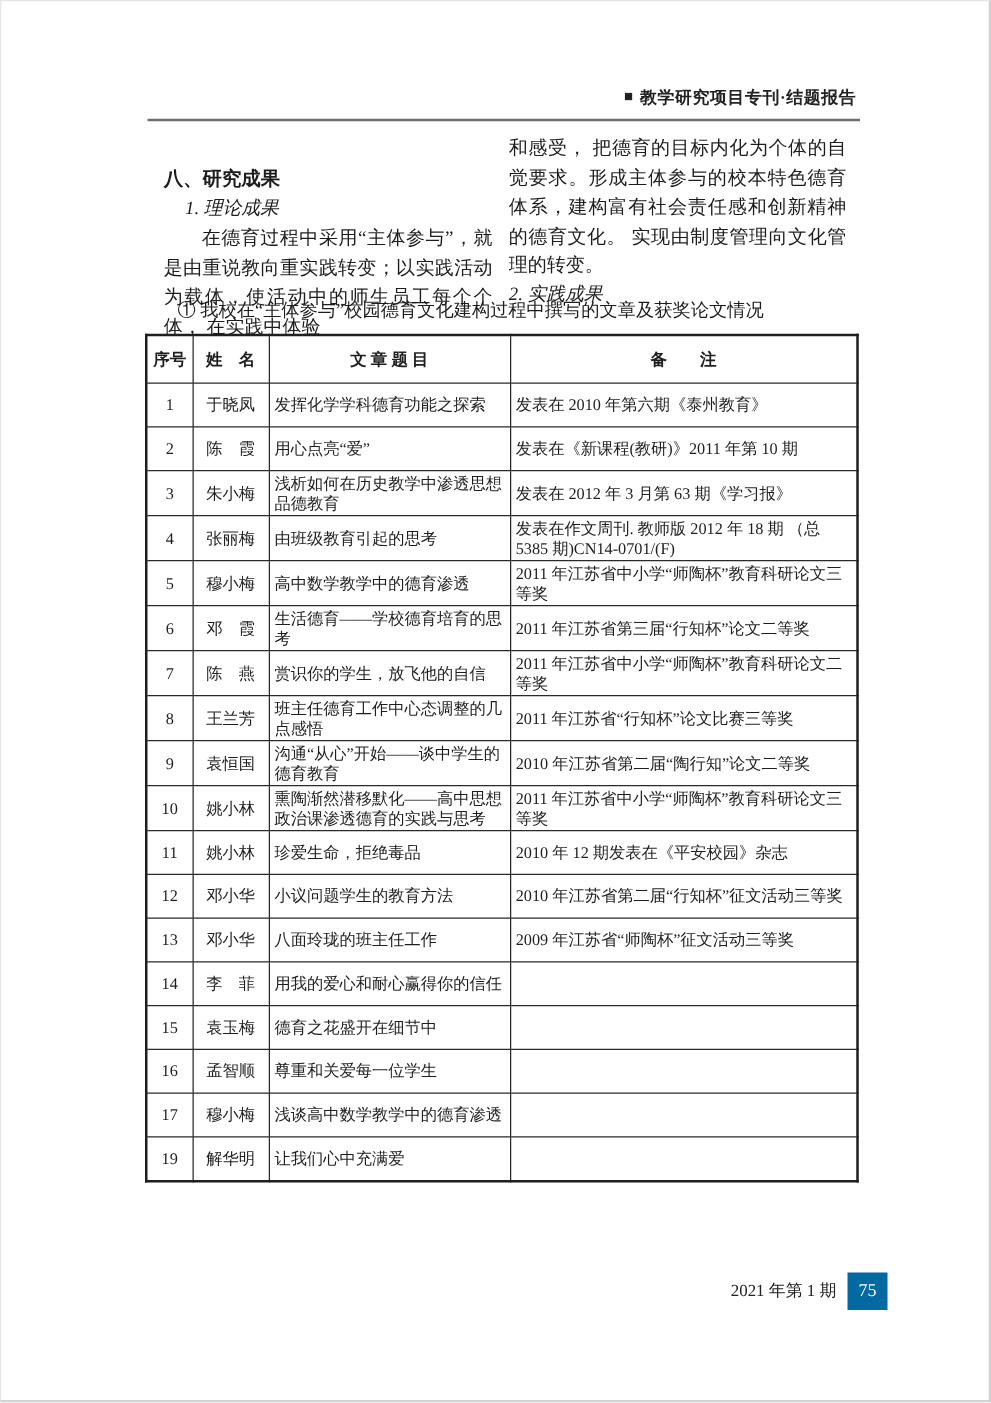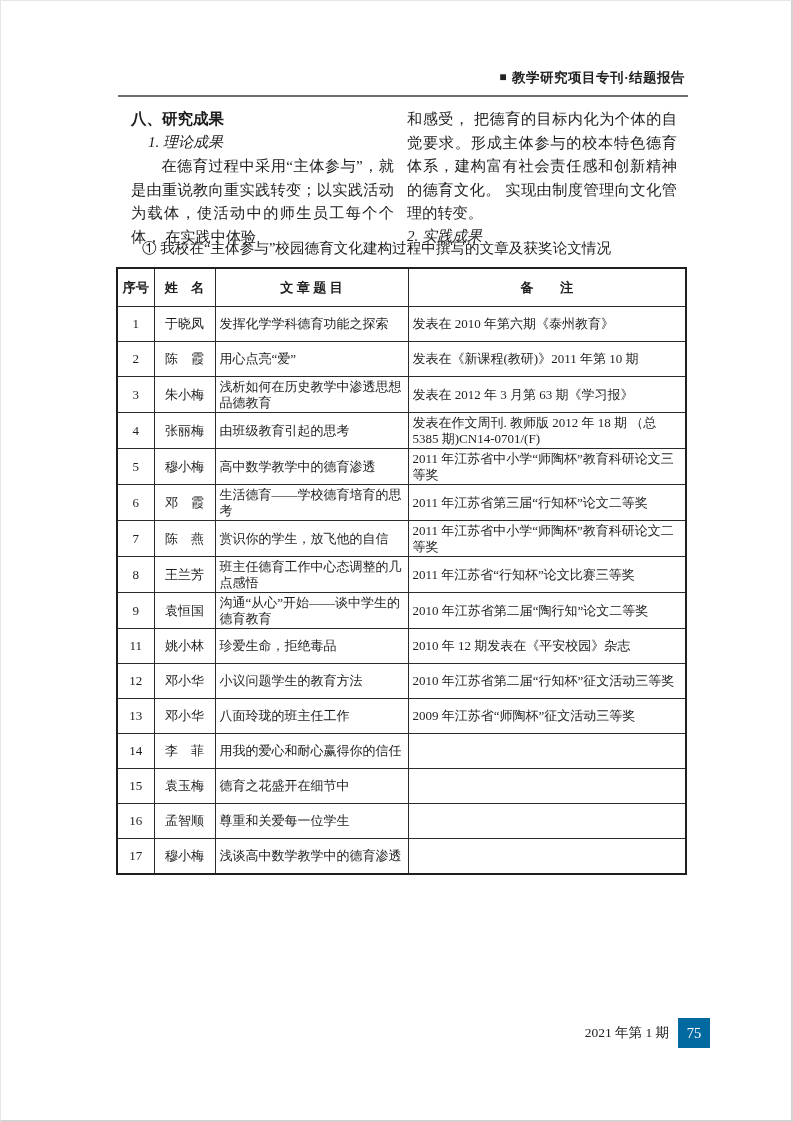--- a/index.html
+++ b/index.html
@@ -10,21 +10,21 @@
     border-right:2px solid #d2d2d2;border-bottom:2px solid #d2d2d2;
     overflow:hidden;
   }
   .journal-header{
     position:absolute;top:68px;right:106px;font-size:13.5px;font-weight:bold;
     letter-spacing:.5px;color:#222;
   }
   .journal-header .sq{font-size:12px;margin-right:5px;position:relative;top:-1px;}
   .header-rule{position:absolute;top:94px;left:117px;width:570px;height:2px;background:#6e6e6e;}
   .columns{position:absolute;top:106px;left:130px;width:546px;display:flex;gap:13px;}
-  .col-left{width:263px;}
+  .col-left{width:263px;margin-top:25px;}
   .col-right{width:270px;}
   .sec-heading{font-size:15.5px;font-weight:bold;line-height:23.5px;margin:0;}
   .sub-heading{font-size:15px;font-style:italic;line-height:23.5px;margin:0;}
   .sub1{margin-left:17px;}
   .sub2{}
   .para{font-size:15.2px;line-height:23.5px;margin:0;text-align:justify;}
   .indent{text-indent:2em;}
   .table-caption{
     position:absolute;top:238px;left:141px;font-size:14.6px;color:#1c1c1c;
   }
@@ -145,20 +145,26 @@
           <td class="cell-title">班主任德育工作中心态调整的几点感悟</td>
           <td class="cell-remark">2011 年江苏省“行知杯”论文比赛三等奖</td>
         </tr>
         <tr>
           <td class="cell-center">9</td>
           <td class="cell-center">袁恒国</td>
           <td class="cell-title">沟通“从心”开始——谈中学生的德育教育</td>
           <td class="cell-remark">2010 年江苏省第二届“陶行知”论文二等奖</td>
         </tr>
         <tr>
+          <td class="cell-center">10</td>
+          <td class="cell-center">姚小林</td>
+          <td class="cell-title">熏陶渐然潜移默化——高中思想政治课渗透德育的实践与思考</td>
+          <td class="cell-remark">2011 年江苏省中小学“师陶杯”教育科研论文三等奖</td>
+        </tr>
+        <tr>
           <td class="cell-center">11</td>
           <td class="cell-center">姚小林</td>
           <td class="cell-title">珍爱生命，拒绝毒品</td>
           <td class="cell-remark">2010 年 12 期发表在《平安校园》杂志</td>
         </tr>
         <tr>
           <td class="cell-center">12</td>
           <td class="cell-center">邓小华</td>
           <td class="cell-title">小议问题学生的教育方法</td>
           <td class="cell-remark">2010 年江苏省第二届“行知杯”征文活动三等奖</td>
@@ -186,20 +192,26 @@
           <td class="cell-center">孟智顺</td>
           <td class="cell-title">尊重和关爱每一位学生</td>
           <td class="cell-remark"></td>
         </tr>
         <tr>
           <td class="cell-center">17</td>
           <td class="cell-center">穆小梅</td>
           <td class="cell-title">浅谈高中数学教学中的德育渗透</td>
           <td class="cell-remark"></td>
         </tr>
+        <tr>
+          <td class="cell-center">19</td>
+          <td class="cell-center">解华明</td>
+          <td class="cell-title">让我们心中充满爱</td>
+          <td class="cell-remark"></td>
+        </tr>
       </tbody>
   </table>
 
   <div class="footer">
     <span class="footer-issue">2021 年第 1 期</span>
     <span class="footer-pagebox">75</span>
   </div>
 
 </div>
 

